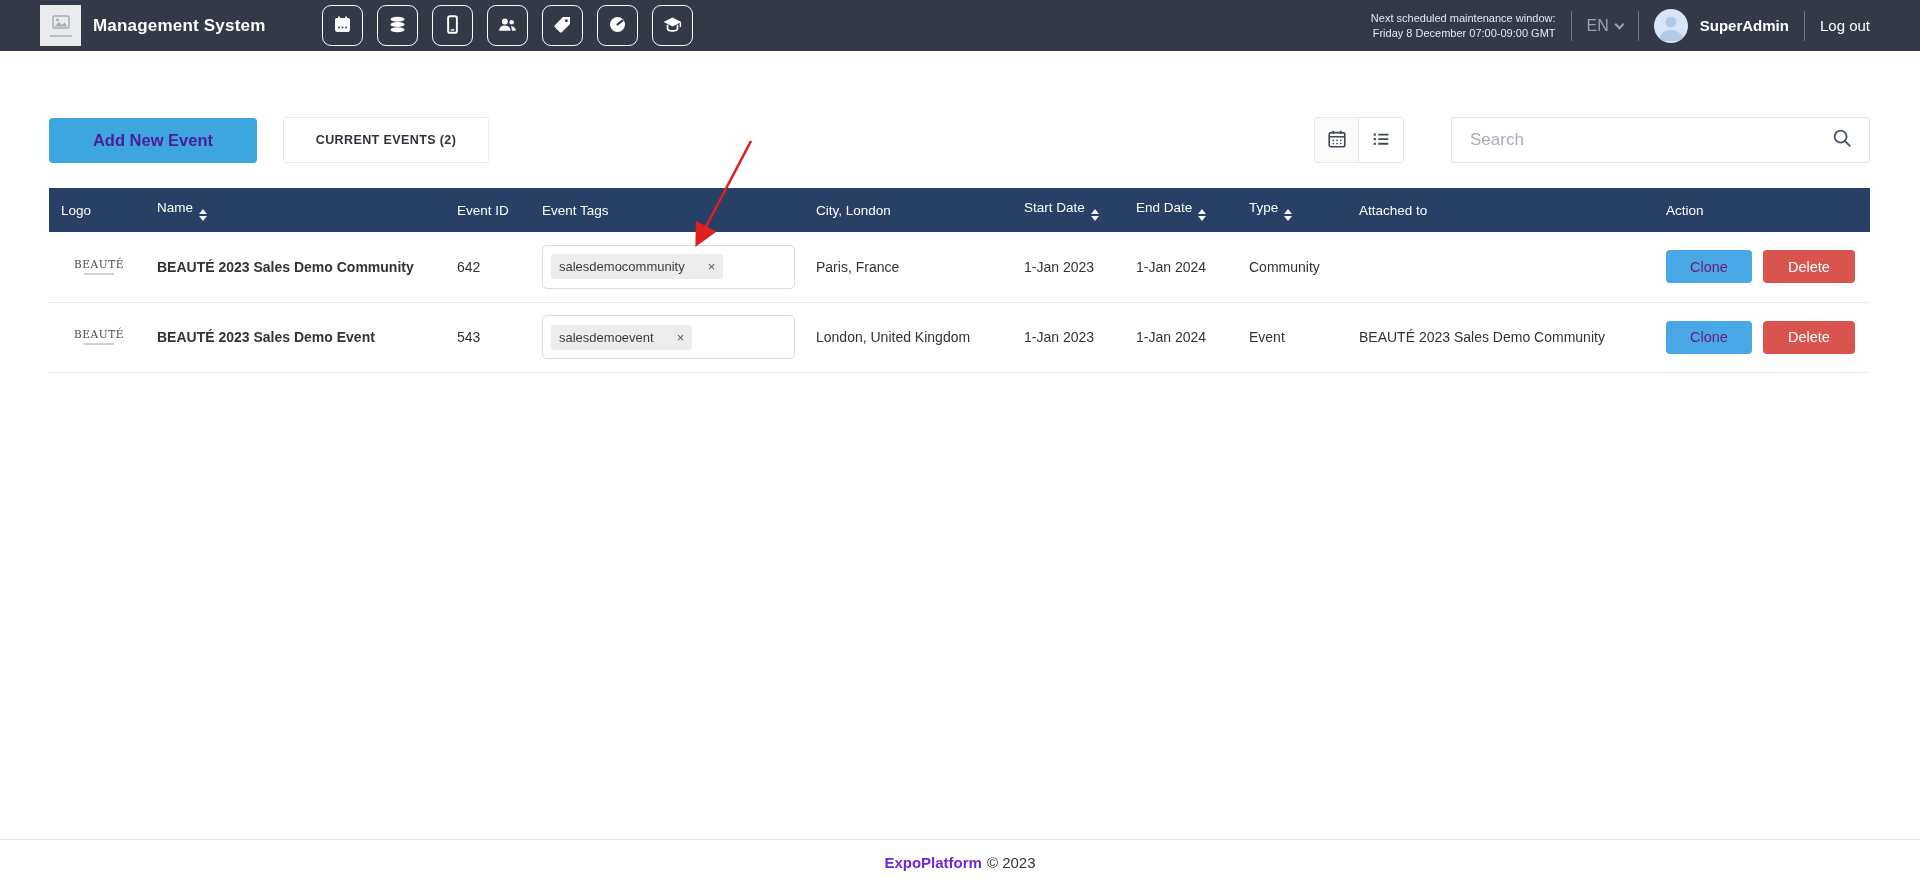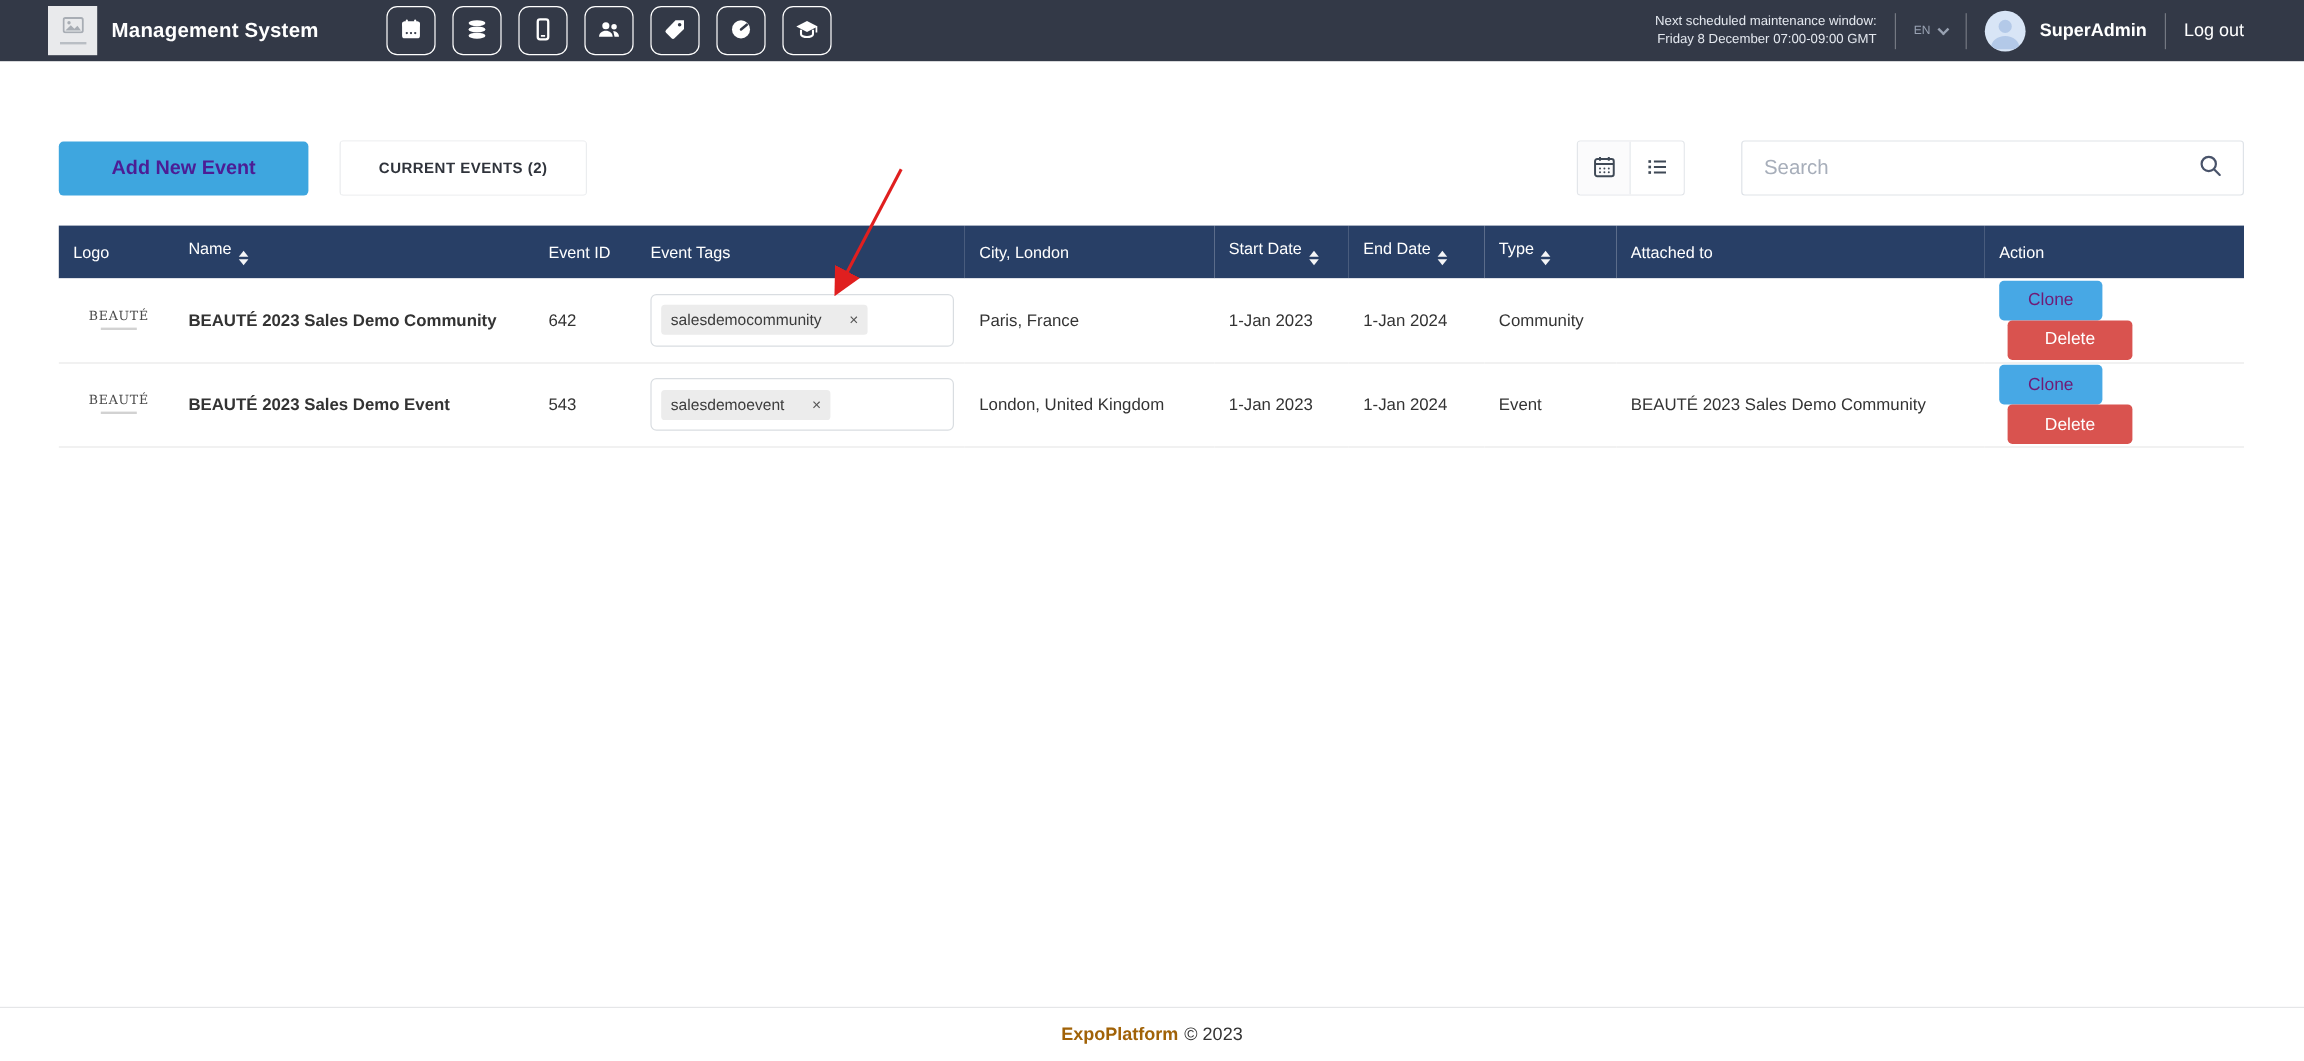--- a/index.html
+++ b/index.html
@@ -12,21 +12,21 @@
   .logo-tile{width:41px;height:41px;background:#e9eaec;margin-left:40px;display:flex;
              flex-direction:column;align-items:center;justify-content:center;cursor:pointer}
   .logo-tile .ph-bar{width:22px;height:2px;background:#b9bec4;margin-top:2px}
   .app-title{font-size:17px;font-weight:bold;margin-left:12px;letter-spacing:.2px;white-space:nowrap}
   .nav-icons{display:flex;gap:14px;margin-left:56px}
   .nav-btn{width:41px;height:41px;border:1.6px solid #fff;border-radius:9px;background:transparent;
            display:flex;align-items:center;justify-content:center;padding:0;cursor:pointer}
   .nav-right{margin-left:auto;display:flex;align-items:center;margin-right:50px}
   .maintenance{text-align:right;font-size:11px;line-height:15px;color:#e4e8ef;white-space:nowrap}
   .nav-divider{width:1px;height:30px;background:rgba(255,255,255,.32);margin:0 15px}
-  .lang{display:flex;align-items:center;gap:7px;color:#99a2b2;font-size:10px;cursor:pointer}
+  .lang{display:flex;align-items:center;gap:7px;color:#99a2b2;font-size:16px;cursor:pointer}
   .chev{width:7px;height:7px;border-right:2px solid #99a2b2;border-bottom:2px solid #99a2b2;
         transform:rotate(45deg);margin-top:-3px}
   .avatar{width:34px;height:34px;border-radius:50%;background:#d8e5f6;display:flex;
           align-items:flex-end;justify-content:center;overflow:hidden;cursor:pointer}
   .user-name{font-weight:bold;font-size:15px;margin-left:12px;cursor:pointer;white-space:nowrap}
   .logout{font-size:15px;cursor:pointer;white-space:nowrap}
 
   
   .toolbar{display:flex;align-items:center;margin:66px 50px 0 49px;height:46px}
   .add-btn{width:208px;height:45px;background:#3ea6df;color:#4c1d95;font-weight:bold;font-size:16.5px;
@@ -61,30 +61,30 @@
   .sort i{display:block;width:0;height:0;border-left:4px solid transparent;border-right:4px solid transparent}
   .sort .up{border-bottom:5px solid rgba(255,255,255,.95)}
   .sort .down{border-top:5px solid rgba(255,255,255,.95)}
   .tag-box{width:253px;height:44px;border:1px solid #d9dde1;border-radius:5px;background:#fff;
            display:flex;align-items:center;padding:0 8px;cursor:text}
   .tag-chip{background:#ececec;border-radius:3px;padding:5px 8px;font-size:13px;color:#3c3c3c;
             display:inline-flex;align-items:center;gap:23px;white-space:nowrap}
   .chip-x{color:#555;cursor:pointer;font-size:13px;line-height:13px}
   .btn-clone{width:86px;height:33px;background:#47a8e5;border:none;border-radius:4px;color:#701a75;
              font-size:14.5px;cursor:pointer}
-  .btn-delete{width:104px;height:33px;background:#d9534f;border:none;border-radius:4px;color:#fff;
+  .btn-delete{width:92px;height:33px;background:#d9534f;border:none;border-radius:4px;color:#fff;
               font-size:14.5px;margin-left:7px;cursor:pointer}
 
   
   .annot{position:absolute;left:675px;top:128px;pointer-events:none;z-index:10}
 
   
   .footer{position:absolute;left:0;right:0;bottom:0;height:45px;border-top:1px solid #e5e6e8;
           display:flex;align-items:center;justify-content:center;font-size:15px;color:#333;background:#fff}
-  .footer .brand{font-weight:bold;color:#a16207;margin-right:5px}
+  .footer .brand{font-weight:bold;color:#6d28d9;margin-right:5px}
 </style>
 </head>
 <body>
 
 <header class="navbar">
   <div class="logo-tile">
     <span>
       <svg width="18" height="14" viewBox="0 0 18 14">
           <rect x="1" y="1" width="16" height="12" rx="1.5" fill="none" stroke="#a8adb4" stroke-width="1.5"></rect>
           <circle cx="5.5" cy="5" r="1.4" fill="#a8adb4"></circle>

